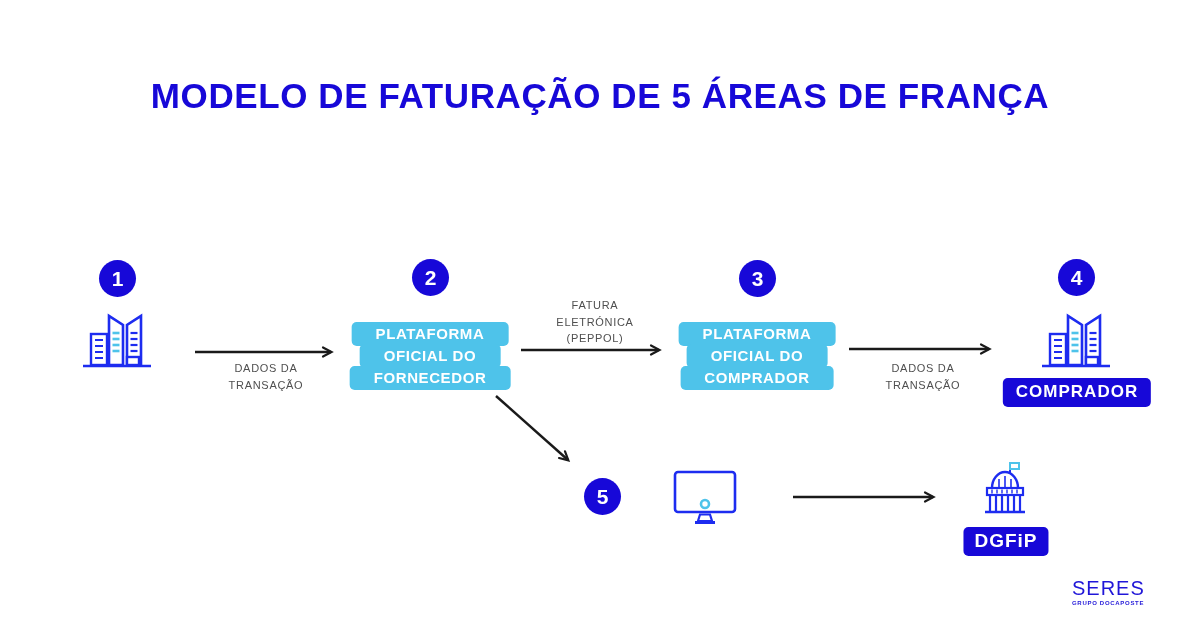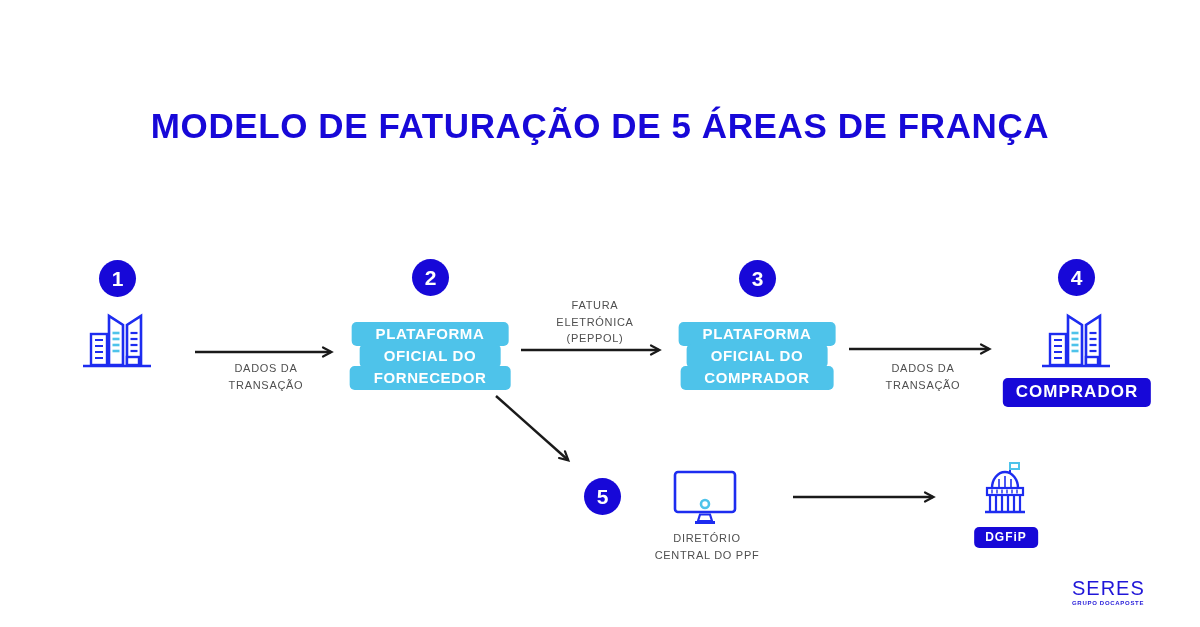--- a/index.html
+++ b/index.html
@@ -11,21 +11,21 @@
   }
   *{margin:0;padding:0;box-sizing:border-box;}
   body{background:#e8e8e8;font-family:"Liberation Sans",sans-serif;}
   .canvas{
     position:relative;width:1200px;height:627px;background:#ffffff;
     overflow:hidden;margin:0 auto;
   }
   .abs{position:absolute;}
   .title{
     left:0;right:0;top:76px;text-align:center;color:var(--blue);
-    font-size:35px;font-weight:bold;letter-spacing:.6px;margin-top:30px;
+    font-size:35px;font-weight:bold;letter-spacing:.6px;
   }
   .subtitle{
     left:0;right:0;top:121px;text-align:center;color:var(--blue);
     font-size:28px;font-weight:normal;letter-spacing:.2px;
   }
   .num-circle{
     width:37px;height:37px;border-radius:50%;background:var(--blue);
     color:#fff;font-size:21px;font-weight:bold;
     display:flex;align-items:center;justify-content:center;
   }
@@ -155,24 +155,20 @@
     <line x1="8" y1="6" x2="80" y2="70" stroke="#1a1a1a" stroke-width="2.4" marker-end="url(#ah)"></line>
   </svg>
 
   <div class="abs num-circle" style="left:584px;top:478px;">5</div>
   <svg class="abs" style="left:672px;top:469px;" width="70" height="58">
     <rect x="3" y="3" width="60" height="40" rx="3" fill="#fff" stroke="#1d2cf0" stroke-width="2.6"></rect>
     <circle cx="33" cy="35" r="4" fill="#fff" stroke="#4ec3ea" stroke-width="2.6"></circle>
     <path d="M28,45.5 L38,45.5 L40,52 L26,52 Z" fill="#fff" stroke="#1d2cf0" stroke-width="2.2"></path>
     <line x1="23" y1="53.5" x2="43" y2="53.5" stroke="#1d2cf0" stroke-width="3"></line>
   </svg>
-  <div class="abs cx glabel" style="left:707px;top:530px;">
-    <div>DIRETÓRIO</div>
-    <div>CENTRAL DO PPF</div>
-  </div>
 
   <svg class="abs" style="left:791px;top:489px;" width="154" height="16">
     <line x1="2" y1="8" x2="142" y2="8" stroke="#1a1a1a" stroke-width="2.4" marker-end="url(#ah)"></line>
   </svg>
 
   <svg class="abs" style="left:973px;top:460px;" width="64" height="60">
     <line x1="37" y1="4" x2="37" y2="14" stroke="#1d2cf0" stroke-width="2"></line>
     <rect x="37" y="3" width="9" height="6" fill="#fff" stroke="#4ec3ea" stroke-width="2"></rect>
     <path d="M19,28 A13,16 0 0 1 45,28" fill="#fff" stroke="#1d2cf0" stroke-width="2.4"></path>
     <line x1="26" y1="19" x2="26" y2="28" stroke="#1d2cf0" stroke-width="1.6"></line>
@@ -187,21 +183,21 @@
     <line x1="44" y1="29.5" x2="44" y2="33.5" stroke="#1d2cf0" stroke-width="1.4"></line>
     <line x1="17" y1="35" x2="17" y2="51" stroke="#1d2cf0" stroke-width="2.2"></line>
     <line x1="23" y1="35" x2="23" y2="51" stroke="#1d2cf0" stroke-width="2.2"></line>
     <line x1="29" y1="35" x2="29" y2="51" stroke="#1d2cf0" stroke-width="2.2"></line>
     <line x1="35" y1="35" x2="35" y2="51" stroke="#1d2cf0" stroke-width="2.2"></line>
     <line x1="41" y1="35" x2="41" y2="51" stroke="#1d2cf0" stroke-width="2.2"></line>
     <line x1="47" y1="35" x2="47" y2="51" stroke="#1d2cf0" stroke-width="2.2"></line>
     <line x1="12" y1="52" x2="52" y2="52" stroke="#1d2cf0" stroke-width="2.6"></line>
   </svg>
   <div class="abs cx" style="left:1006px;top:527px;">
-    <span class="badge" style="font-size:12px;padding:3px 11px 4px;">DGFiP</span>
+    <span class="badge" style="font-size:19px;padding:3px 11px 4px;">DGFiP</span>
   </div>
 
   <div class="abs seres-logo" style="left:1072px;top:578px;">
     <div class="seres-main">SERES</div>
     <div class="seres-sub">GRUPO DOCAPOSTE</div>
   </div>
 
 </div>
 
 </body></html>

